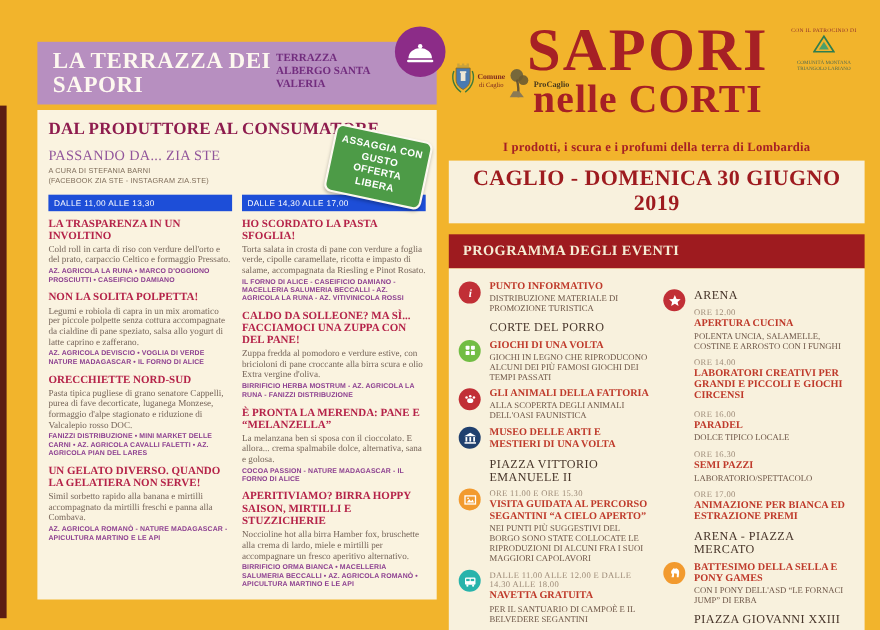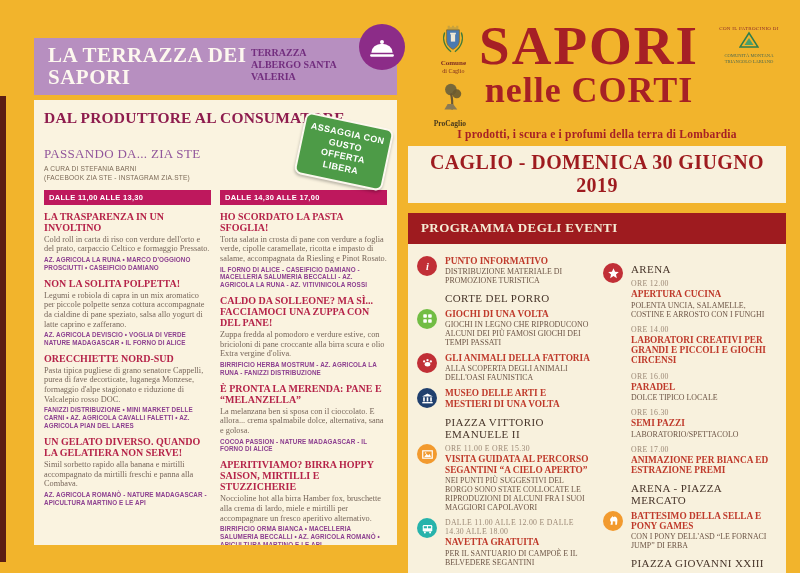--- a/index.html
+++ b/index.html
@@ -9,38 +9,38 @@
   .left-strip { position:absolute; left:0; top:96px; width:6px; height:466px; background:#5c1d13; }
 
   
   .left-panel { position:absolute; left:34px; top:38px; width:363px; }
   .lt-header { position:relative; height:57px; background:#b78fc0; display:flex; align-items:center; padding:0 14px; }
   .lt-title { width:200px; font-weight:bold; font-size:21px; line-height:1.02; color:#fdf8ef; letter-spacing:.5px; }
   .lt-sub { position:absolute; right:46px; top:9px; width:100px; font-weight:bold; font-size:10px; line-height:1.18; color:#722d7e; }
   .cloche { position:absolute; right:-8px; top:-14px; width:46px; height:46px; border-radius:50%; background:#8c2c88; display:flex; align-items:center; justify-content:center; }
   .lt-card { position:relative; margin-top:5px; background:#faf3e0; padding:9px 10px 8px 10px; height:445px; overflow:hidden; }
   .dal { color:#8e1c4e; font-weight:bold; font-size:15.5px; letter-spacing:.2px; }
-  .passando { color:#91559b; font-size:13px; margin-top:19px; letter-spacing:.3px; }
+  .passando { color:#91559b; font-size:13px; margin-top:6px; letter-spacing:.3px; }
   .cura { font-family:"Liberation Sans", sans-serif; font-size:6.6px; color:#7c6a57; margin-top:3px; line-height:1.35; letter-spacing:.2px; }
   .badge { position:absolute; right:8px; top:20px; width:90px; background:#4d9b47; border:2px solid #fdf8ef; color:#fff;
            font-family:"Liberation Sans", sans-serif; font-weight:bold; font-size:9px; line-height:1.3; text-align:center;
            padding:6px 3px; border-radius:7px; transform:rotate(12deg); letter-spacing:.4px; box-shadow:0 2px 3px rgba(0,0,0,.25); }
   .menu-cols { display:flex; gap:9px; margin-top:7px; }
   .menu-col { flex:1; min-width:0; }
-  .timebar { background:#be185d; color:#fff; font-family:"Liberation Sans", sans-serif; font-weight:bold; font-size:7.5px;
+  .timebar { background:#1d4ed8; color:#fff; font-family:"Liberation Sans", sans-serif; font-weight:normal; font-size:7.5px;
              padding:3px 5px; letter-spacing:.3px; }
   .menu-item { margin-top:6px; }
   .mi-title { color:#b52349; font-weight:bold; font-size:10px; line-height:1.1; }
   .mi-desc { color:#77665a; font-size:8.3px; line-height:1.16; margin-top:2px; }
   .mi-prod { color:#8c3f90; font-family:"Liberation Sans", sans-serif; font-weight:bold; font-size:6.3px; line-height:1.25; margin-top:2px; letter-spacing:.1px; }
 
   
   .right-panel { position:absolute; left:408px; top:18px; width:378px; }
   .rp-header { display:flex; height:106px; }
-  .rp-logos { width:58px; display:flex; flex-direction:column; align-items:flex-end; padding-top:6px; }
+  .rp-logos { width:58px; display:flex; align-items:center; padding-top:6px; }
   .logo-label { font-size:7px; font-weight:bold; color:#7e2a20; text-align:center; line-height:1.1; }
   .logo-label .small { font-weight:normal; font-size:6px; display:block; }
   .pro-label { font-size:7.5px; color:#5d4a28; margin-top:4px; }
   .pro-label b { color:#4a3a1c; }
   .rp-title { flex:1; text-align:center; color:#a62025; padding-top:2px; }
   .sapori-line1 { font-weight:bold; font-size:55px; line-height:.95; letter-spacing:2px; }
   .sapori-line2 { font-weight:bold; font-size:36px; line-height:1.0; letter-spacing:1px; }
   .rp-patronage { width:74px; text-align:center; padding-top:8px; }
   .patro-label { font-size:5px; color:#8c2c2c; letter-spacing:.3px; }
   .patro-name { font-size:4.6px; color:#4e6a50; line-height:1.3; }

